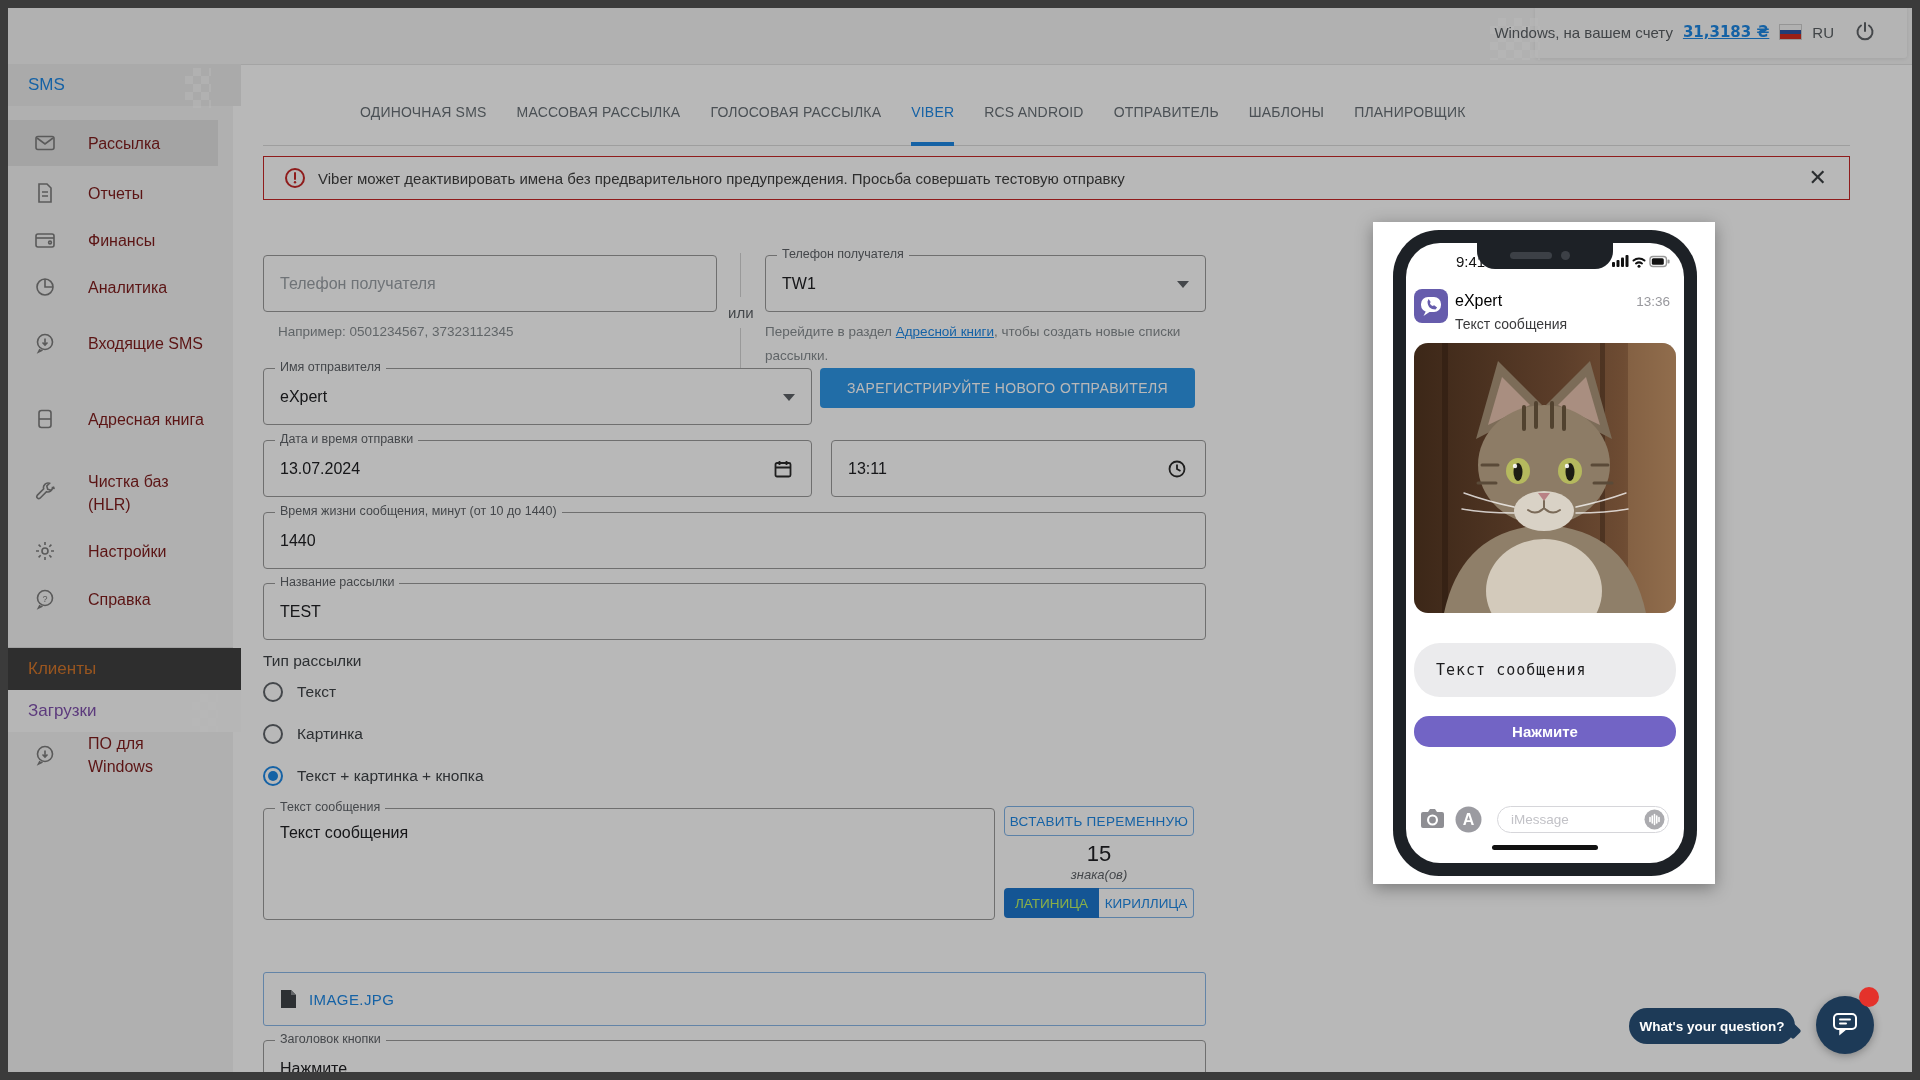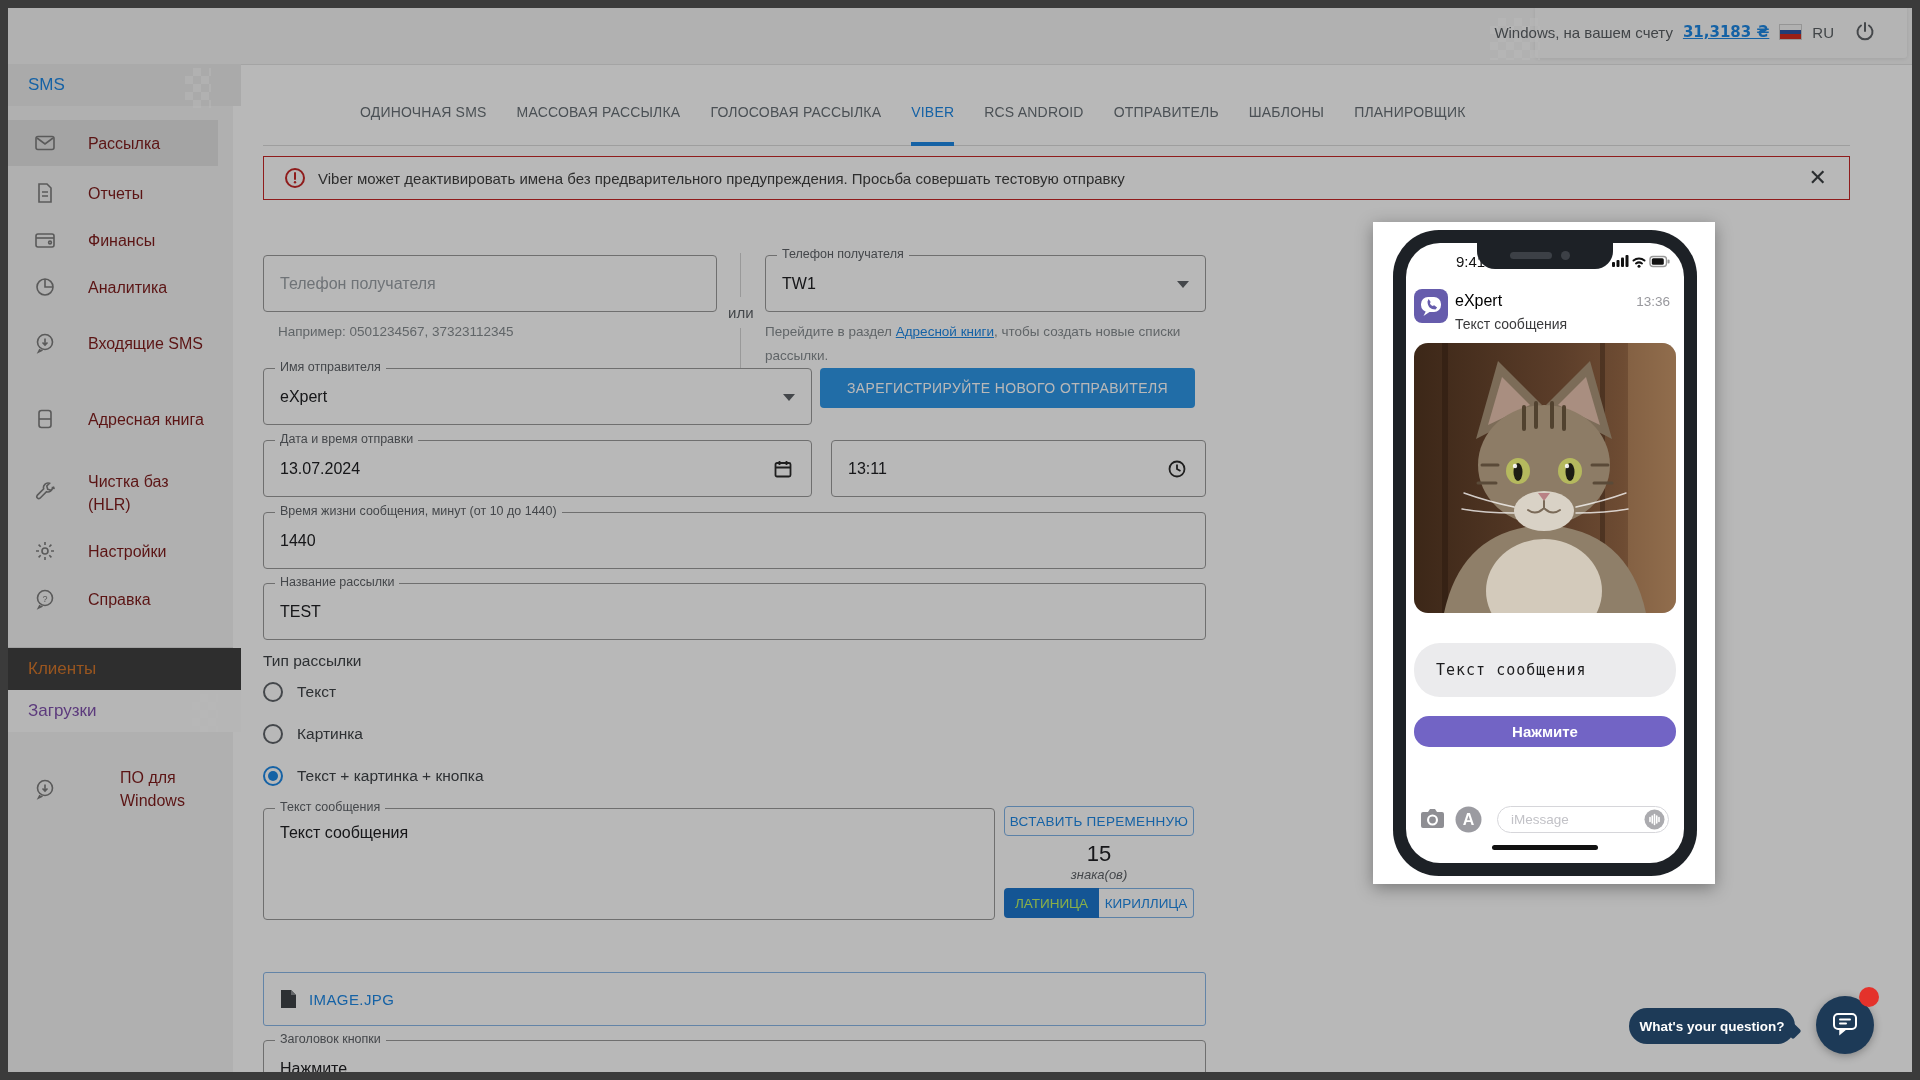--- a/index.html
+++ b/index.html
@@ -222,21 +222,21 @@
           </svg>
         </span>
       <span class="lbl">Справка</span>
     </div>
 
     <div class="side-div"></div>
     <div class="side-sect sect-cli">Клиенты</div>
     <div class="side-sect sect-dl">Загрузки</div>
     <div class="checker" style="left:192px;top:630px;width:26px;height:38px;"></div>
 
-    <div class="side-item" style="top:694px;height:62px;gap:32px;">
+    <div class="side-item" style="top:660px;height:62px;">
       <span class="ic">
           <svg width="22" height="22" viewBox="0 0 22 22" fill="none" stroke="currentColor" stroke-width="1.6">
             <circle cx="11" cy="10" r="7.5"></circle>
             <path d="M6 17l-1.5 3 4-2"></path>
             <path d="M11 6.5v6M8.5 10.5l2.5 2.5 2.5-2.5"></path>
           </svg>
         </span>
       <span class="lbl">ПО для Windows</span>
     </div>
   </div>

